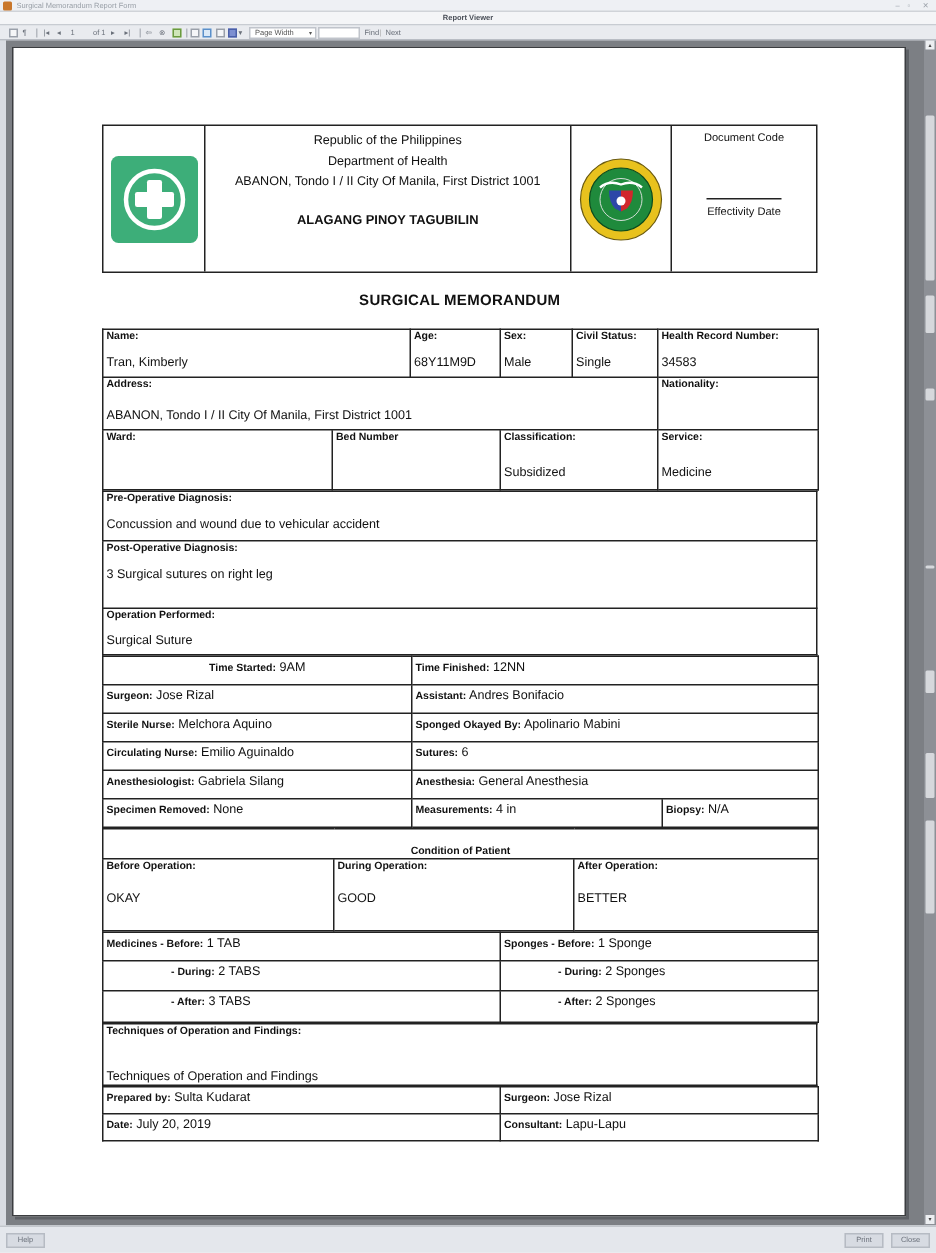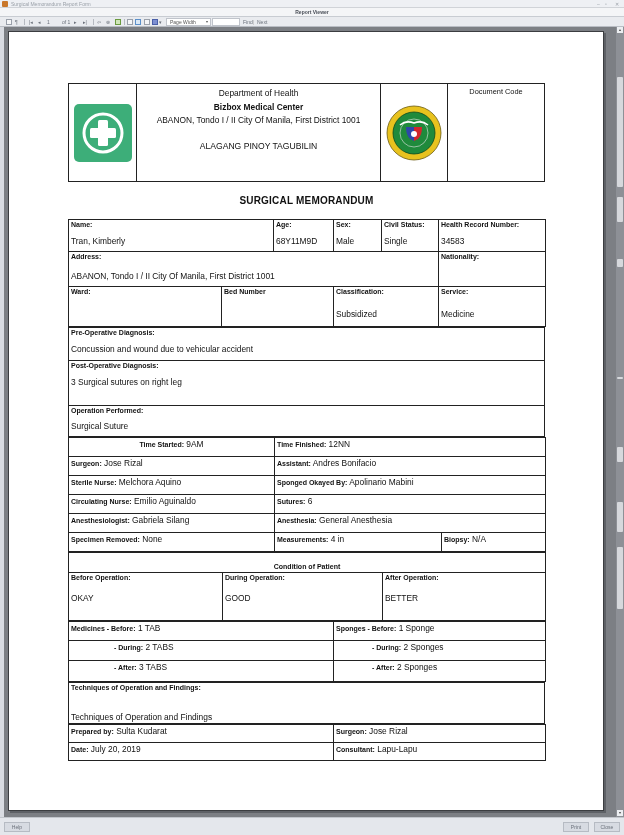--- a/index.html
+++ b/index.html
@@ -35,23 +35,23 @@
   .footer { position: absolute; left: 0; top: 817px; width: 624px; height: 18px; background: #e4e7ec; border-top: 1px solid #c2c6cc; }
   .fbtn { position: absolute; top: 4px; height: 10px; background: #d7dbe2; border: 1px solid #b6bbc3; font-size: 5px; color: #6a707a; line-height: 8px; text-align: center; }
 
   
   .doc { position: absolute; left: 68px; top: 83px; width: 477px; font-size: 8.4px; color: #111; }
   .hdr { position: relative; width: 477px; height: 99px; border: 1px solid #222; display: flex; }
   .hdr .logo-cell { width: 68px; border-right: 1px solid #222; display: flex; align-items: center; justify-content: center; }
   .hdr .logo { width: 58px; height: 58px; background: #3dae79; border-radius: 5px; display: flex; align-items: center; justify-content: center; }
   .hdr .center { width: 244px; border-right: 1px solid #222; text-align: center; padding-top: 3px; line-height: 13.5px; font-size: 8.4px; }
   .hdr .center .b { font-weight: bold; }
-  .hdr .center .tag { font-weight: normal; margin-top: 12px; font-size: 8.6px; text-align: center; }
+  .hdr .center .tag { font-weight: bold; margin-top: 12px; font-size: 8.6px; text-align: center; }
   .hdr .seal-cell { width: 67px; border-right: 1px solid #222; display: flex; align-items: center; justify-content: center; }
-  .hdr .meta { flex: 1; display: flex; flex-direction: row; }
+  .hdr .meta { flex: 1; display: flex; flex-direction: column; align-items: center; }
   .hdr .meta div { flex: 1; text-align: center; font-size: 7.4px; padding-top: 3px; }
   .hdr .meta div + div { border-top: 1px solid #222; }
 
   .doc-title { text-align: center; font-weight: bold; font-size: 10px; margin-top: 13px; height: 24px; letter-spacing: 0.2px; }
 
   table.form { width: 477px; border-collapse: collapse; table-layout: fixed; }
   table.form td { border: 1px solid #222; vertical-align: top; padding: 1px 2px; font-size: 8.4px; }
   .lbl { font-weight: bold; font-size: 7px; display: block; }
   .val { display: block; text-align: left; }
   .il { font-weight: bold; font-size: 7px; }
@@ -129,38 +129,39 @@
     <div class="logo-cell">
       <div class="logo">
         <svg width="44" height="44" viewBox="0 0 44 44">
           <circle cx="22" cy="22" r="19" fill="none" stroke="#ffffff" stroke-width="3"></circle>
           <rect x="17" y="9" width="10" height="26" rx="1.5" fill="#ffffff"></rect>
           <rect x="9" y="17" width="26" height="10" rx="1.5" fill="#ffffff"></rect>
         </svg>
       </div>
     </div>
     <div class="center">
+      <div>Republic of the Philippines</div>
       <div>Department of Health</div>
-      <div class="b">Bizbox Medical Center</div>
       <div>ABANON, Tondo I / II City Of Manila, First District  1001</div>
       <div class="tag">ALAGANG PINOY TAGUBILIN</div>
     </div>
     <div class="seal-cell">
       <svg width="56" height="56" viewBox="0 0 56 56">
         <circle cx="28" cy="28" r="27" fill="#e8c21e" stroke="#6a5a10" stroke-width="0.8"></circle>
         <circle cx="28" cy="28" r="21" fill="#1f8a3c" stroke="#0b4a1e" stroke-width="0.8"></circle>
         <circle cx="28" cy="28" r="14" fill="#1f8a3c" stroke="#e8e8e8" stroke-width="0.6"></circle>
         <path d="M20 22 L28 22 L28 36 L24 34 Q20 30 20 22 Z" fill="#2d47a8"></path>
         <path d="M28 22 L36 22 Q36 30 32 34 L28 36 Z" fill="#d1262c"></path>
         <circle cx="28" cy="29" r="3" fill="#ffffff"></circle>
         <path d="M14 20 Q20 15 28 18 Q36 15 42 20" fill="none" stroke="#ffffff" stroke-width="1.6"></path>
       </svg>
     </div>
     <div class="meta">
       <div>Document Code</div>
+      <div>Effectivity Date</div>
     </div>
   </div>
 
   <div class="doc-title">SURGICAL MEMORANDUM</div>
 
   <table class="form">
     <colgroup>
       <col style="width:153px">
         <col style="width:52px">
         <col style="width:60px">

